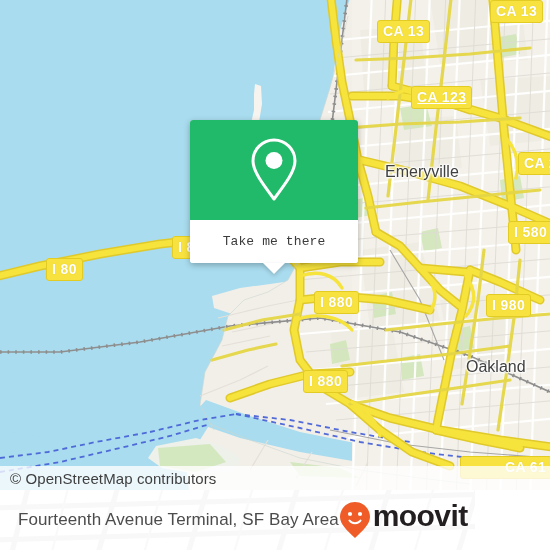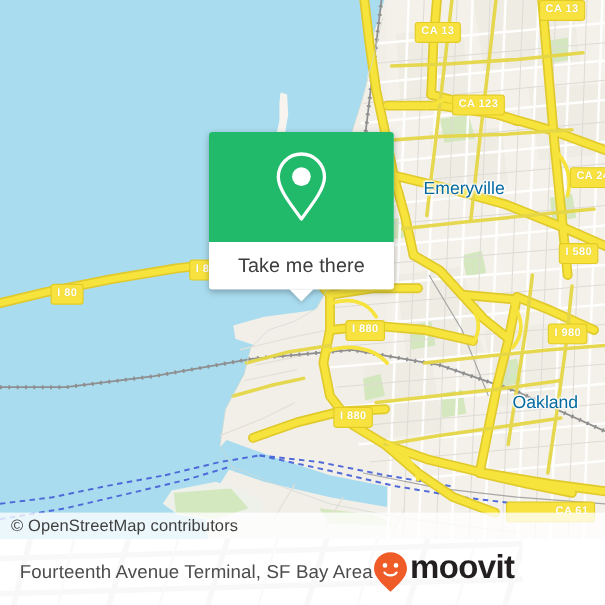--- a/index.html
+++ b/index.html
@@ -26,33 +26,33 @@
   }
   #map svg { display: block; }
 
   
   .shield {
     position: absolute;
     background: #f7e23f;
     border: 1.5px solid #e2cc24;
     border-radius: 3px;
     color: #ffffff;
-    font-size: 10px;
+    font-size: 14px;
     font-weight: bold;
     letter-spacing: 0.4px;
     line-height: 1;
     padding: 3px 5px 4px 5px;
     white-space: nowrap;
     text-shadow: 0 0 1px rgba(190,170,20,.5);
     font-family: "Liberation Sans", sans-serif;
   }
 
   .place-label {
     position: absolute;
-    color: #0369a1;
+    color: #404040;
     font-size: 16px;
     white-space: nowrap;
     font-family: "Liberation Sans", sans-serif;
     text-shadow:
        1px 0 2px #fff, -1px 0 2px #fff, 0 1px 2px #fff, 0 -1px 2px #fff,
        1px 1px 2px #fff, -1px -1px 2px #fff;
   }
 
   
   #poi-card {
@@ -76,22 +76,23 @@
     height: 43px;
     background: #ffffff;
     border-radius: 0 0 3px 3px;
     display: flex;
     align-items: center;
     justify-content: center;
     position: relative;
   }
   #take-me-there-label {
     color: #3c3c3c;
-    font-size: 18px;
+    font-size: 13px;
     letter-spacing: .1px;
+    font-family: Liberation Mono, monospace;
   }
   #card-tail {
     position: absolute;
     left: 50%;
     bottom: -11px;
     margin-left: -11px;
     width: 0; height: 0;
     border-left: 11px solid transparent;
     border-right: 11px solid transparent;
     border-top: 11px solid #ffffff;
@@ -385,25 +386,25 @@
           <path d="M 348,16 L 340,50 L 330,88 L 320,120 L 310,150 L 300,178
                    L 296,206 L 300,230 L 300,258 L 288,280 L 268,292 L 244,300
                    L 228,316 L 222,340 L 205,372 L 200,405 L 214,430"></path>
           <path d="M 210,424 L 250,440 L 300,458 L 360,470 L 420,478 L 470,484"></path>
         </g>
       </g>
     </svg>
 
     <div class="shield" style="left:377px; top:20px;">CA 13</div>
     <div class="shield" style="left:490px; top:0px;">CA 13</div>
-    <div class="shield" style="left:411px; top:86px;">CA 123</div>
+    <div class="shield" style="left:411px; top:86px;text-decoration:underline;">CA 123</div>
     <div class="shield" style="left:518px; top:152px;">CA 24</div>
     <div class="shield" style="left:508px; top:221px;">I 580</div>
     <div class="shield" style="left:314px; top:291px;">I 880</div>
-    <div class="shield" style="left:498px; top:294px;">I 980</div>
+    <div class="shield" style="left:486px; top:294px;">I 980</div>
     <div class="shield" style="left:303px; top:370px;">I 880</div>
     <div class="shield" style="left:46px;  top:258px;">I 80</div>
     <div class="shield" style="left:172px; top:236px;">I 80</div>
     <div class="shield" style="left:460px; top:456px;padding-left:44px;">CA 61</div>
 
     <div class="place-label" style="left:385px; top:163px;">Emeryville</div>
     <div class="place-label" style="left:466px; top:358px;">Oakland</div>
 
     <div id="poi-card">
       <div id="poi-card-top">

